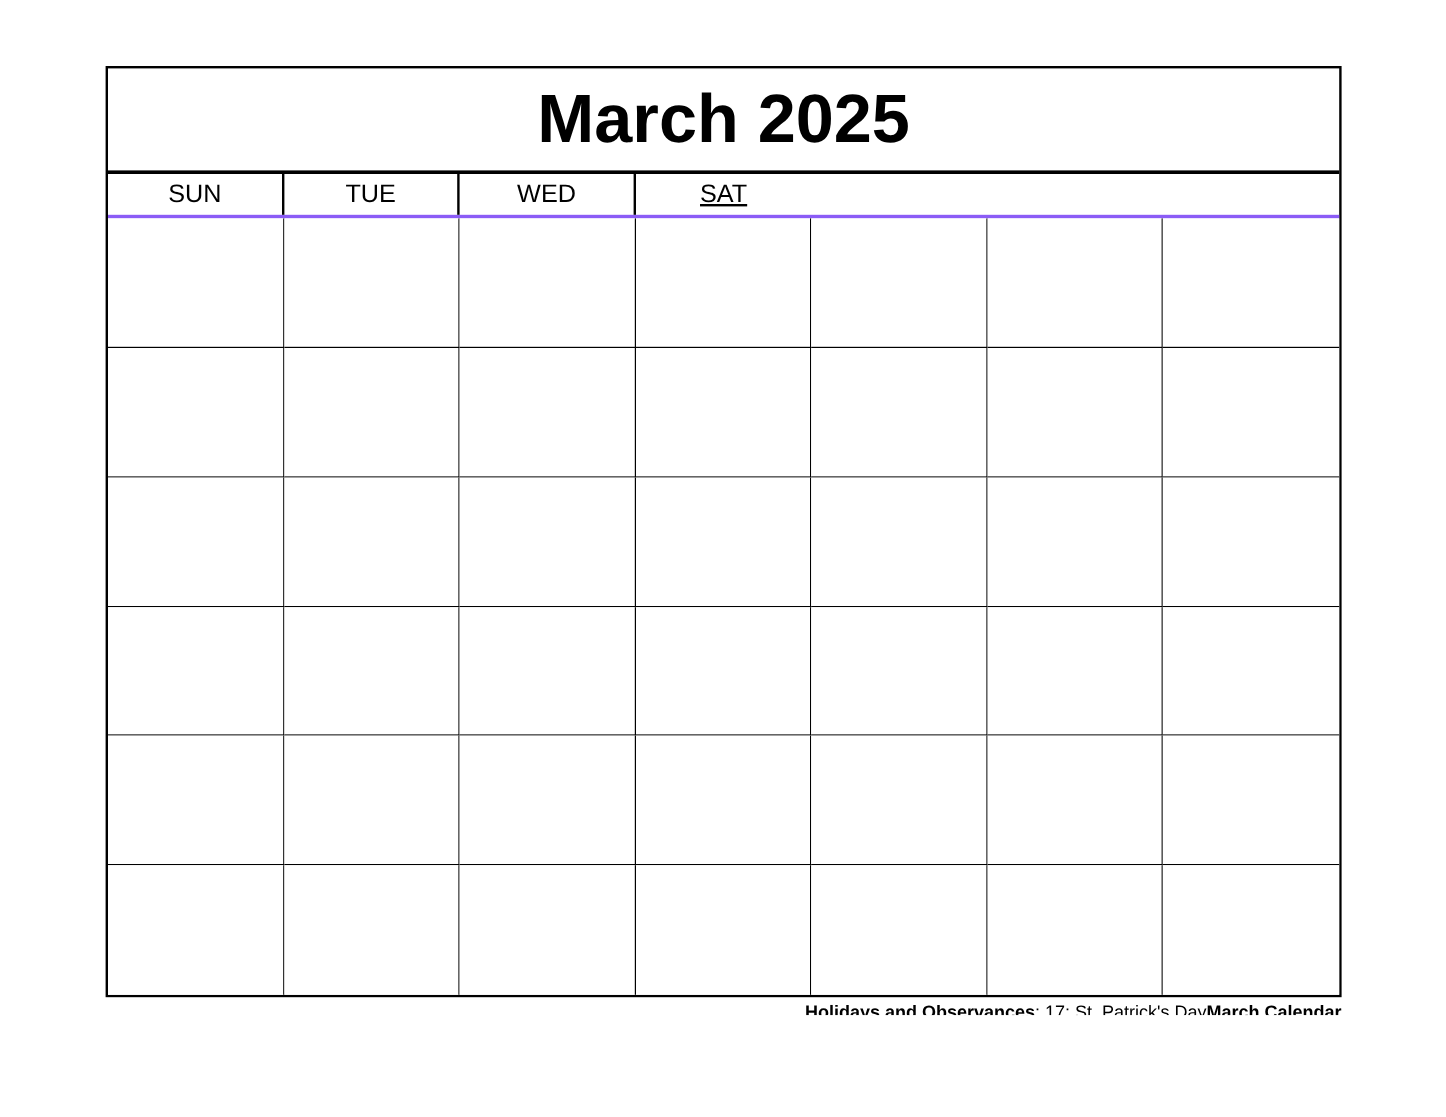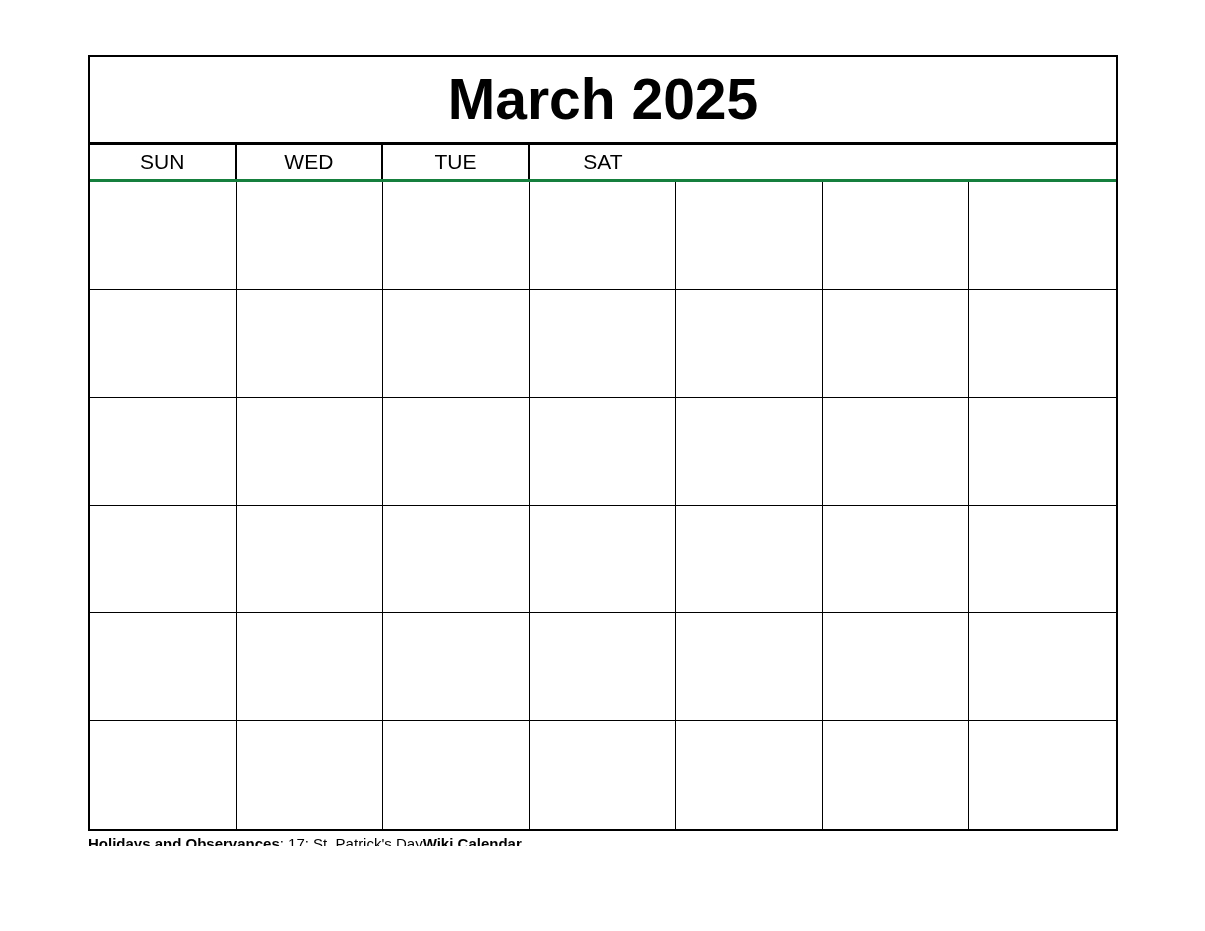--- a/index.html
+++ b/index.html
@@ -41,74 +41,74 @@
     margin: 0;
     font-size: 57px;
     font-weight: bold;
     line-height: 1;
     letter-spacing: 0;
   }
   .day-headers {
     display: grid;
     grid-template-columns: repeat(7, 1fr);
     height: 37px;
-    border-bottom: 3px solid #15803d;
+    border-bottom: 3px solid #8b5cf6;
     box-sizing: border-box;
   }
   .day-header {
     display: flex;
     align-items: center;
     justify-content: center;
     font-size: 21px;
     border-right: 2px solid #000;
     box-sizing: border-box;
   }
-  .day-header:last-child { border-right: none; }
+  .day-header:last-child { border-right: none; text-decoration: underline; }
   .grid {
     flex: 1;
     display: grid;
     grid-template-columns: repeat(7, 1fr);
     grid-auto-rows: 1fr;
   }
   .cell {
     border-right: 1.5px solid #000;
     border-bottom: 1.5px solid #000;
     box-sizing: border-box;
     background: #ffffff;
   }
   .cell:nth-child(7n) { border-right: none; }
   .cell:nth-last-child(-n+7) { border-bottom: none; }
   .footer {
     position: absolute;
     left: 88px;
     width: 1030px;
     top: 835px;
     display: flex;
-    justify-content: flex-start;
+    justify-content: flex-end;
     align-items: baseline;
     font-size: 15px;
     line-height: 1.2;
   }
   .bold { font-weight: bold; }
 </style>
 </head>
 <body>
 
 <div class="page">
 
   <div class="calendar">
 
     <div class="title-bar">
       <h1 class="title">March 2025</h1>
     </div>
 
     <div class="day-headers" id="day-headers">
         <div class="day-header">SUN</div>
+        <div class="day-header">TUE</div>
         <div class="day-header">WED</div>
-        <div class="day-header">TUE</div>
         <div class="day-header">SAT</div>
       </div>
 
     <div class="grid" id="grid">
         <div class="cell"></div>
         <div class="cell"></div>
         <div class="cell"></div>
         <div class="cell"></div>
         <div class="cell"></div>
         <div class="cell"></div>
@@ -149,16 +149,16 @@
         <div class="cell"></div>
         <div class="cell"></div>
       </div>
 
   </div>
 
   <div class="footer">
     <div>
       <span class="bold">Holidays and Observances</span><span>: 17: St. Patrick's Day</span>
     </div>
-    <div class="bold">Wiki Calendar</div>
+    <div class="bold">March Calendar</div>
   </div>
 
 </div>
 
 </body></html>

